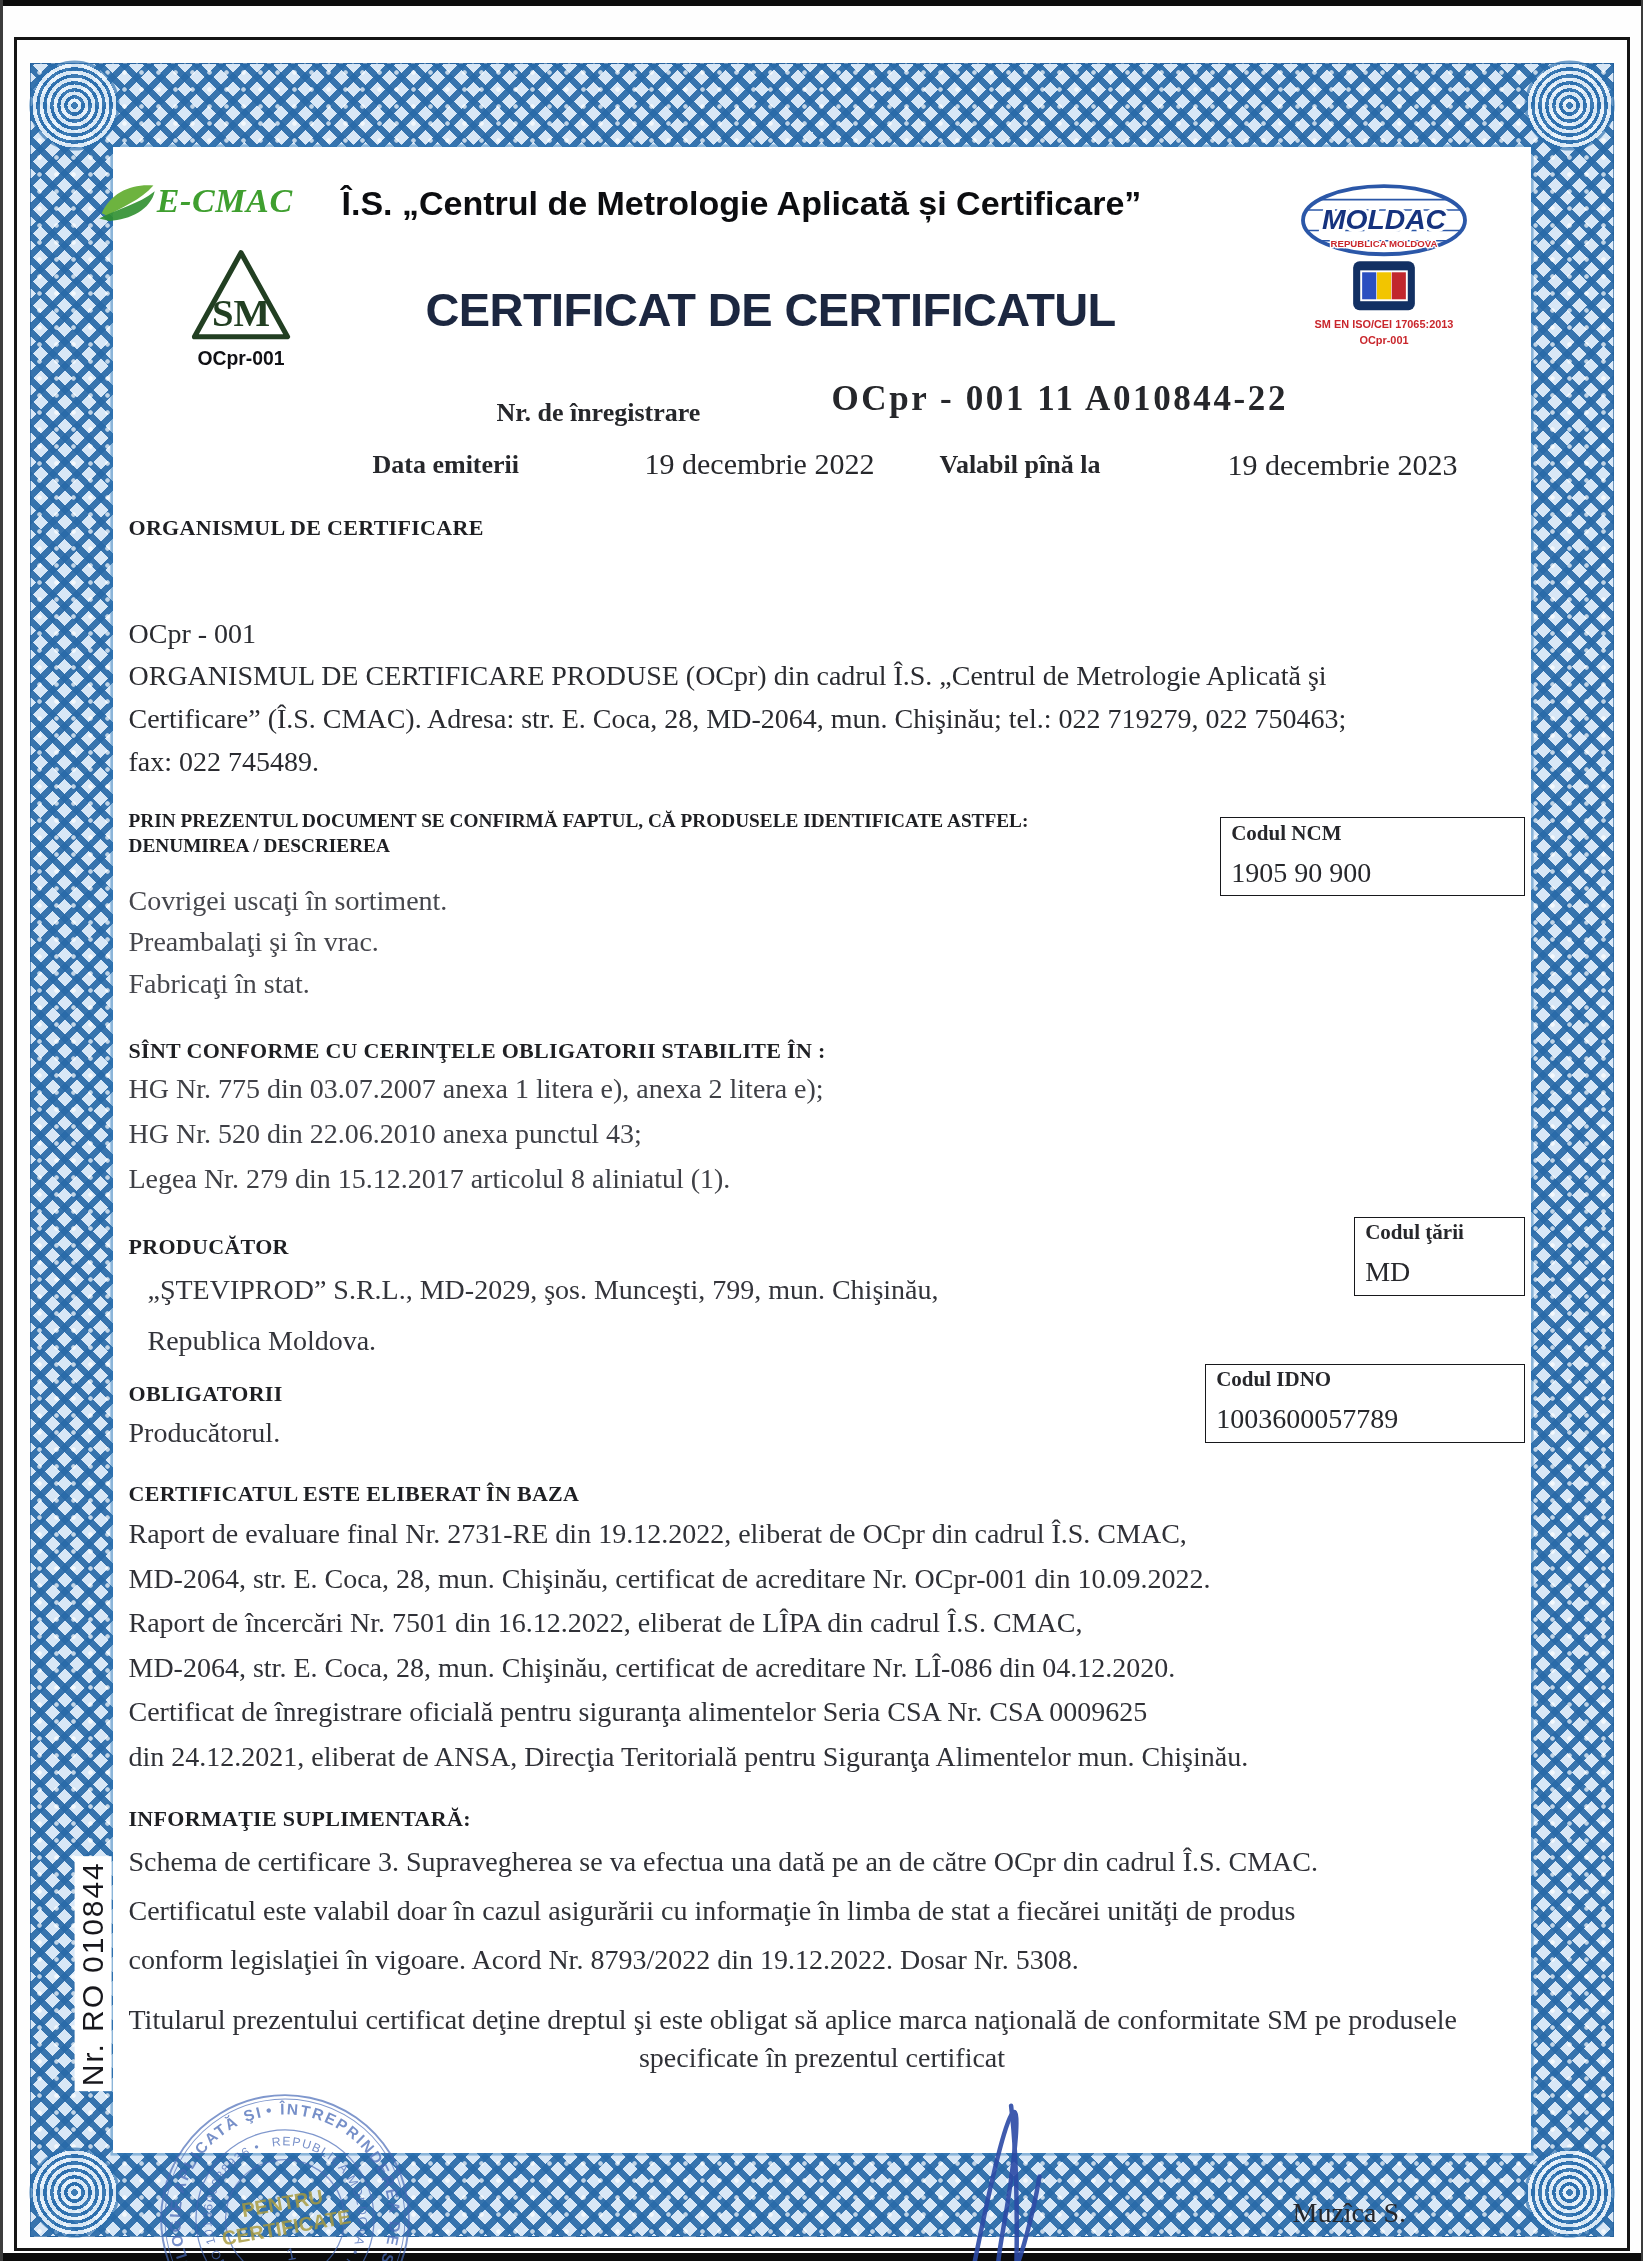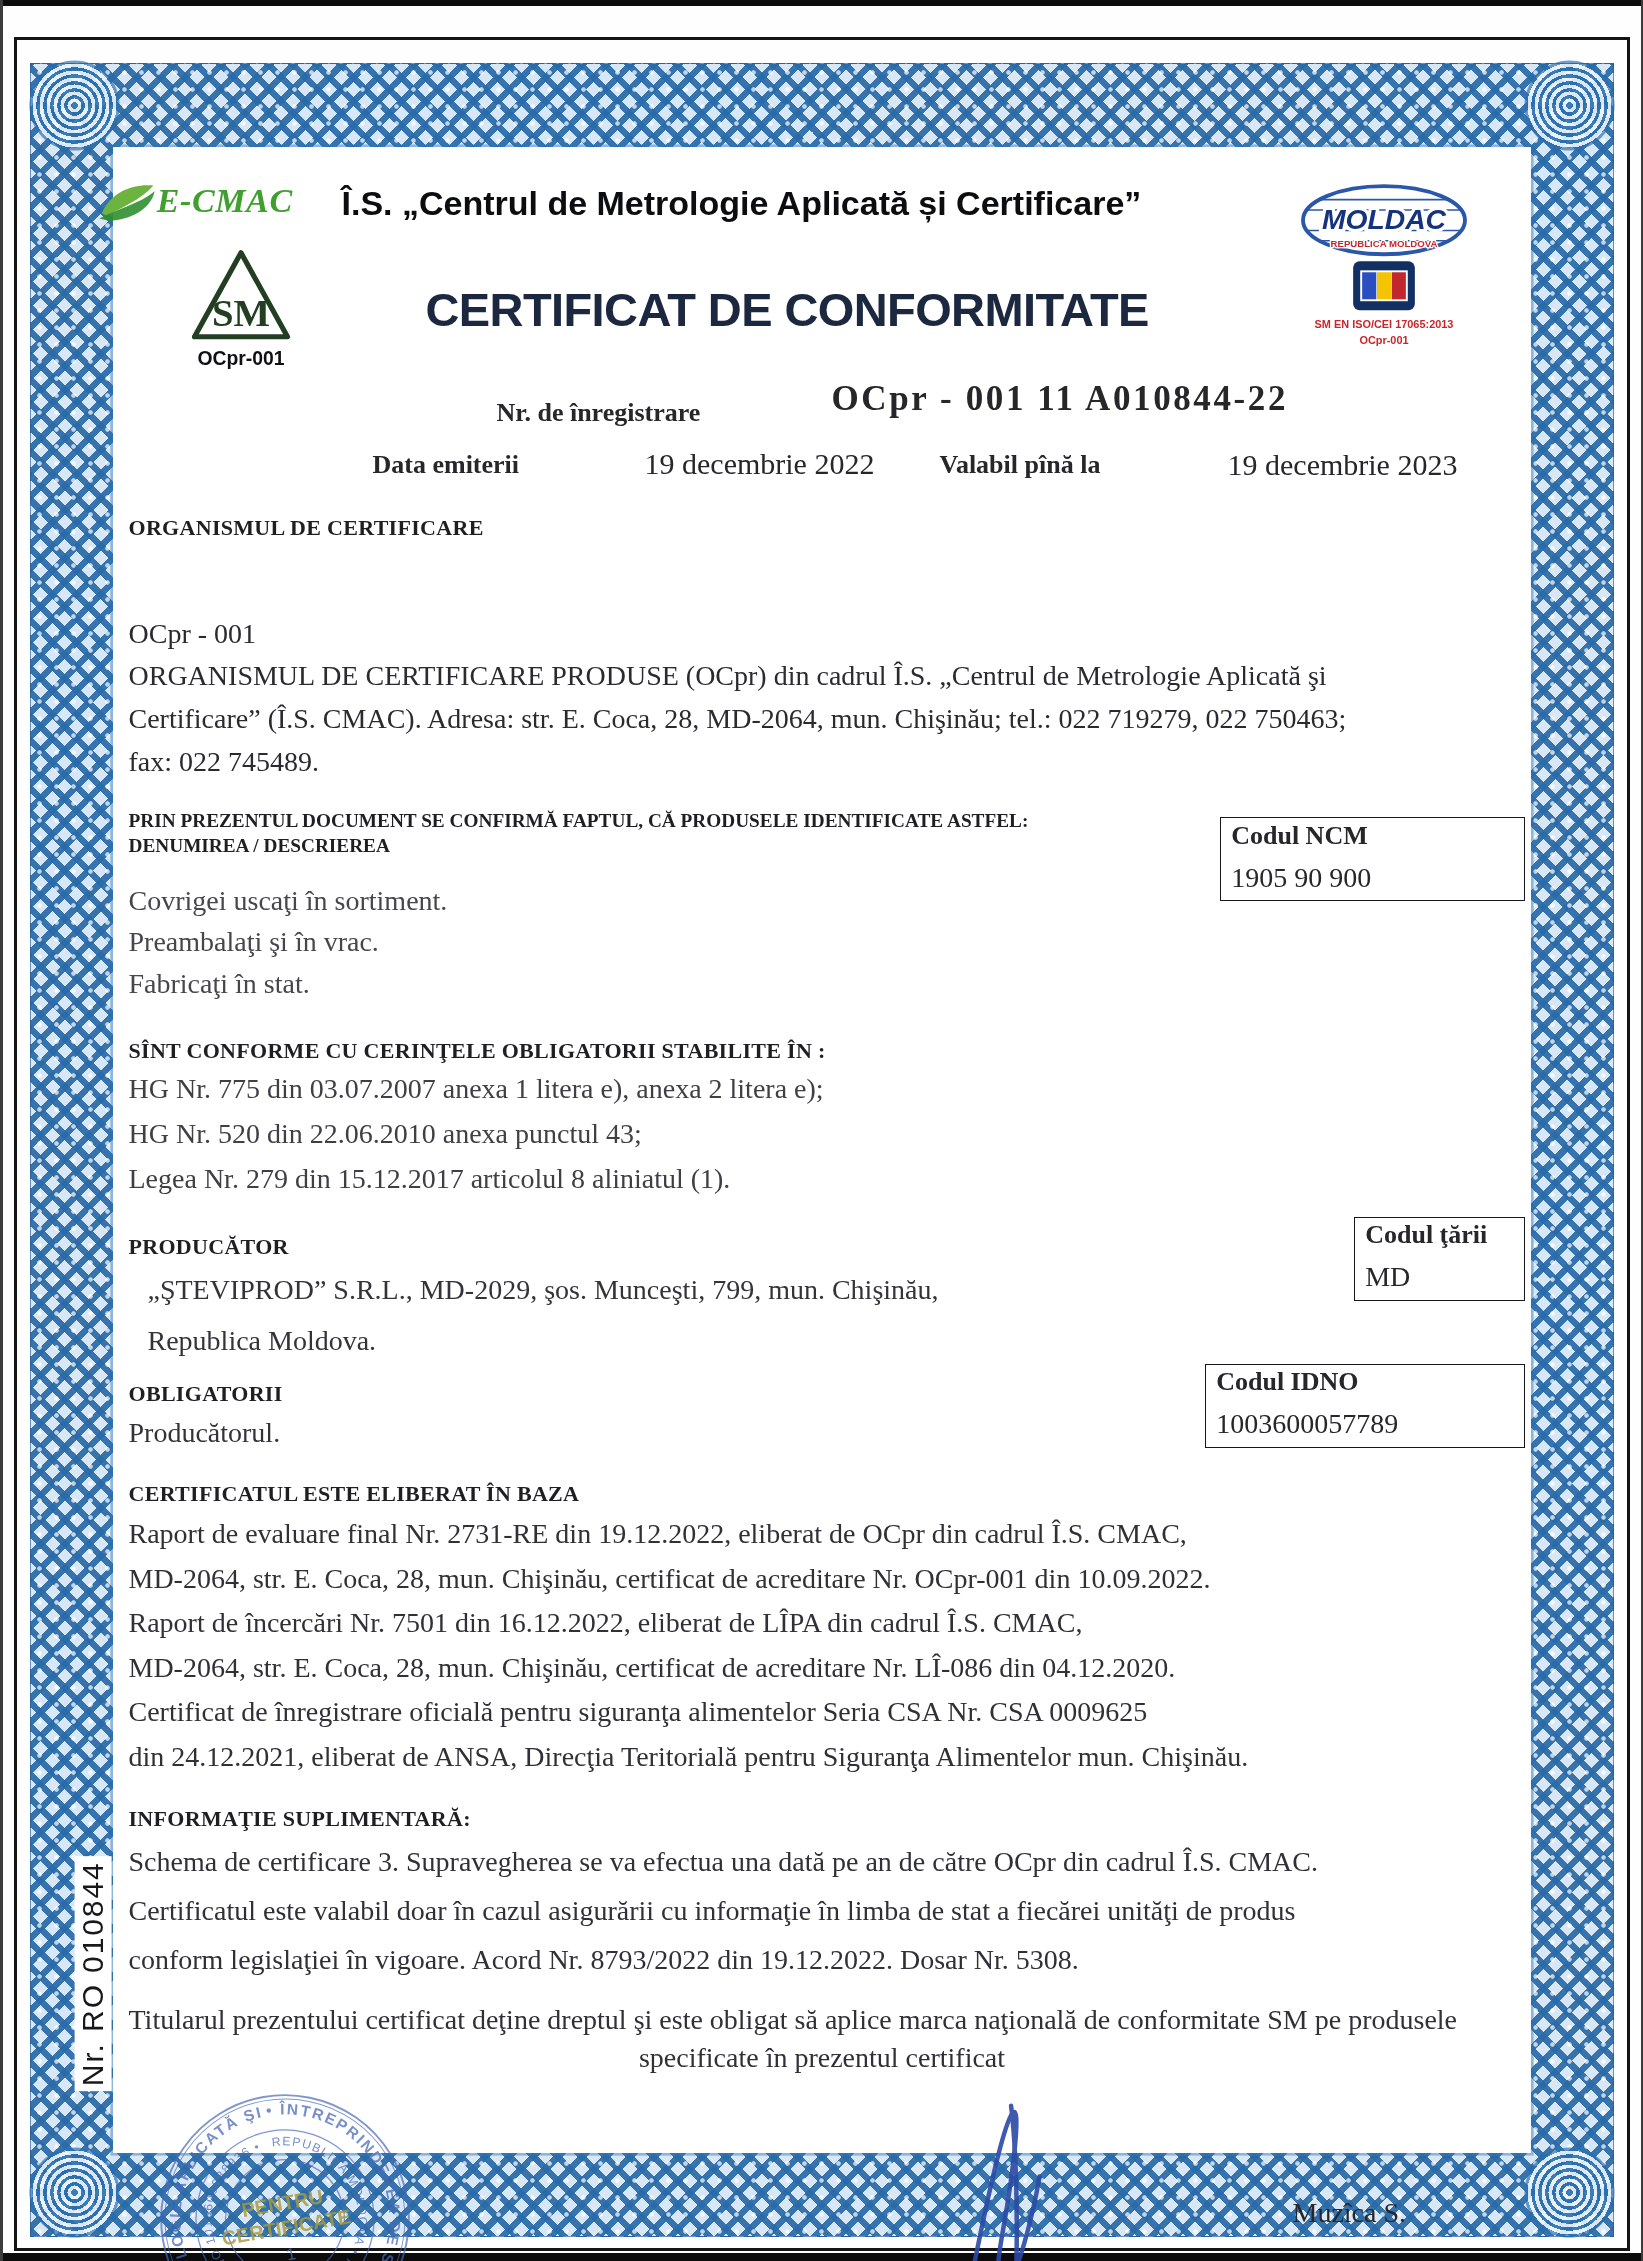--- a/index.html
+++ b/index.html
@@ -67,21 +67,21 @@
   .sec.applicant .line{font-size:28px;margin-top:10.3px;color:#33343a;}
   .sec.basis{margin-top:32px;}
   .sec.basis .line{font-size:28px;line-height:1.22;margin-top:10.3px;color:#303137;}
   .sec.info{margin-top:32px;}
   .sec.info .line{font-size:28px;line-height:1.33;margin-top:11.6px;color:#303137;}
   .sec.marknote{margin-top:23px;}
   .sec.marknote .line{font-size:28px;line-height:1.33;color:#303137;}
   .sec.marknote .line.center{text-align:center;white-space:normal;}
 
   .code-box{position:absolute;right:-9px;background:#fff;border:1.9px solid #17181c;padding:2.6px 10.3px 6.4px 10.3px;z-index:4;}
-  .code-box .lbl{font-weight:bold;font-size:26px;white-space:nowrap;}
+  .code-box .lbl{font-weight:bold;font-size:21px;white-space:nowrap;}
   .code-box .val{font-size:28px;margin-top:11px;white-space:nowrap;}
   .code-box.ncm{top:9px;width:282px;}
   .code-box.country{top:-17px;width:148px;}
   .code-box.idno{top:-17px;width:297px;}
 
   
   .footer{position:relative;margin-top:10.3px;height:245px;}
   .stamp{position:absolute;left:27px;top:3.9px;opacity:.92;}
   .ls-block{position:absolute;left:61px;top:77px;width:374px;z-index:5;}
   .ls-line1{font-weight:bold;font-size:24.5px;white-space:nowrap;}
@@ -126,21 +126,21 @@
         <div class="org-title">Î.S. „Centrul de Metrologie Aplicată și Certificare”</div>
 
         <div class="sm-logo">
           <svg width="106" height="124" viewBox="0 0 164 192">
             <path d="M82 12 L154 142 L10 142 Z" fill="none" stroke="#223f22" stroke-width="8" stroke-linejoin="round"></path>
             <text x="82" y="126" text-anchor="middle" font-family="Liberation Serif, serif" font-weight="bold" font-size="60" fill="#223f22">SM</text>
             <text x="82" y="186" text-anchor="middle" font-family="Liberation Sans, sans-serif" font-weight="bold" font-size="30" fill="#101014">OCpr-001</text>
           </svg>
         </div>
 
-        <div class="cert-title">CERTIFICAT DE CONFORMITATE</div>
+        <div class="cert-title">CERTIFICAT DE CERTIFICATUL</div>
 
         <div class="moldac">
           <svg width="180" height="173" viewBox="0 0 280 268">
             <defs>
                 <clipPath id="mclip">
                   <ellipse cx="140" cy="62" rx="126" ry="53"></ellipse>
                 </clipPath>
               </defs>
             <ellipse cx="140" cy="62" rx="126" ry="53" fill="#ffffff" stroke="#2b57a8" stroke-width="6"></ellipse>
             <g clip-path="url(#mclip)" stroke="#2b57a8" stroke-width="2.5">

